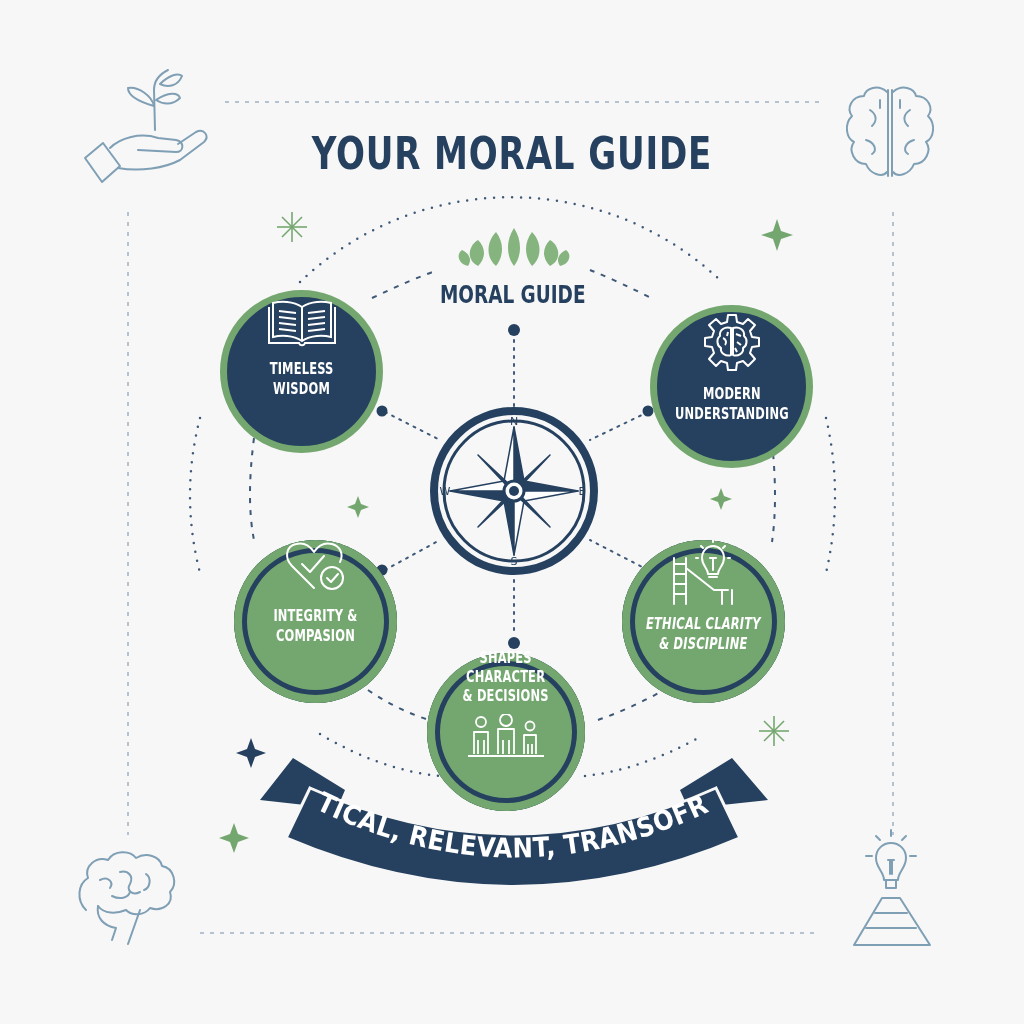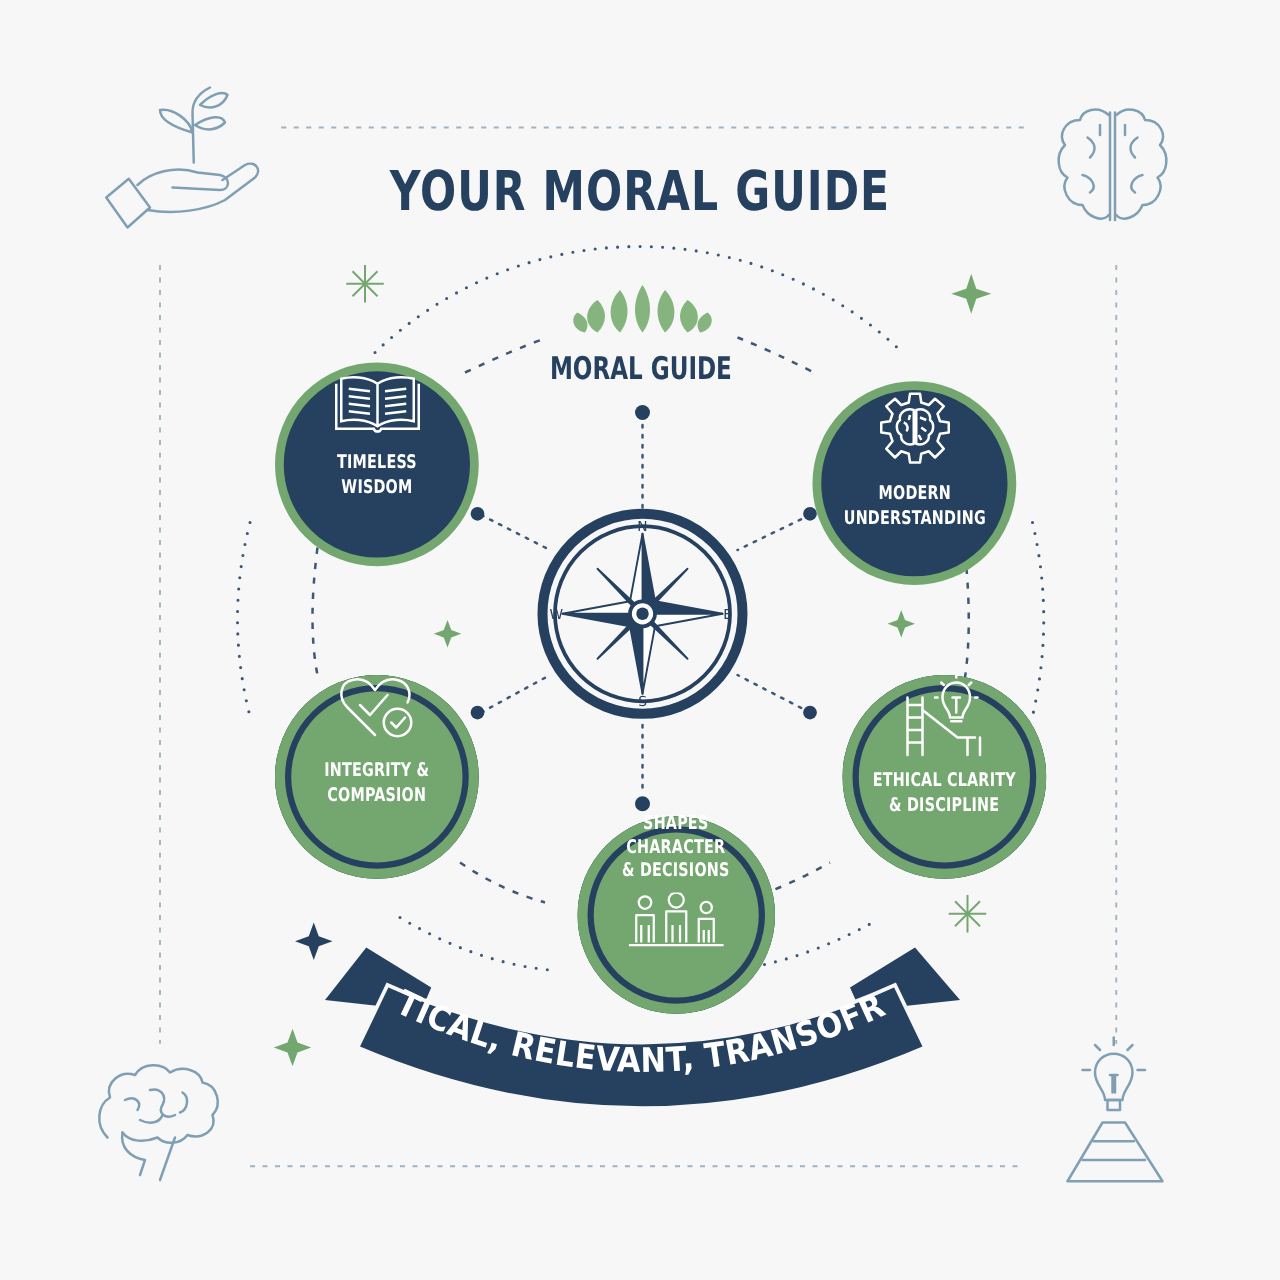--- a/index.html
+++ b/index.html
@@ -195,45 +195,45 @@
   <svg width="62" height="62" viewBox="0 0 62 62" fill="none" stroke="#fff" stroke-width="2" stroke-linejoin="round">
     <path d="M27 3 L35 3 L36 10 L42 12 L47 7 L54 13 L49 19 L51 25 L58 26 L58 34 L51 35 L49 41 L54 47 L47 54 L42 49 L36 51 L35 58 L27 58 L26 51 L20 49 L15 54 L8 47 L13 41 L11 35 L4 34 L4 26 L11 25 L13 19 L8 13 L15 7 L20 12 L26 10 Z"></path>
     <path d="M30 16 C24 14 18 18 19 24 C15 27 16 34 20 36 C19 41 25 45 30 43 Z"></path>
     <path d="M32 16 C38 14 44 18 43 24 C47 27 46 34 42 36 C43 41 37 45 32 43 Z"></path>
     <path d="M22 26 C25 27 26 31 24 33 M27 20 L26 24 M35 22 L40 24 M36 30 L40 33 M34 36 L36 40"></path>
   </svg>
   <div class="node-label" style="margin-top:10px;">MODERN
 UNDERSTANDING</div>
 </div>
 
-<div class="node green" style="left:220px;top:540px;width:163px;height:163px;">
+<div class="node green" style="left:234px;top:540px;width:163px;height:163px;">
   <svg width="64" height="52" viewBox="0 0 64 52" fill="none" stroke="#fff" stroke-width="2" stroke-linejoin="round" stroke-linecap="round">
     <path d="M30 48 L8 26 C0 18 2 6 12 4 C20 2 26 6 30 12 C34 6 40 2 48 4 C56 6 60 14 56 22"></path>
     <path d="M18 24 L26 32 L40 16"></path>
     <circle cx="48" cy="38" r="11"></circle>
     <path d="M43 38 L47 42 L54 34"></path>
   </svg>
   <div class="node-label" style="margin-top:14px;">INTEGRITY &amp;
 COMPASION</div>
 </div>
 
-<div class="node green" style="left:674px;top:540px;width:163px;height:163px;">
+<div class="node green" style="left:622px;top:540px;width:163px;height:163px;font-style:italic;">
   <svg width="72" height="66" viewBox="0 0 72 66" fill="none" stroke="#fff" stroke-width="2" stroke-linejoin="round" stroke-linecap="round">
     <path d="M6 18 L6 64 M18 18 L18 64 M6 24 L18 24 M6 34 L18 34 M6 44 L18 44 M6 54 L18 54"></path>
     <path d="M18 28 L46 50 L60 50 M54 50 L54 64 M64 50 L64 64"></path>
     <path d="M40 34 C40 28 34 26 34 18 C34 11 39 6 45 6 C51 6 56 11 56 18 C56 26 50 28 50 34 Z"></path>
     <path d="M41 37 L49 37"></path>
     <path d="M42 18 L48 18 M45 18 L45 30"></path>
     <path d="M45 0 L45 2 M33 6 L35 8 M57 6 L55 8 M28 18 L30 18 M60 18 L62 18"></path>
   </svg>
   <div class="node-label" style="margin-top:8px;">ETHICAL CLARITY
 &amp; DISCIPLINE</div>
 </div>
 
-<div class="node green" style="left:462px;top:653px;width:158px;height:158px;">
+<div class="node green" style="left:427px;top:653px;width:158px;height:158px;">
   <div class="node-label" style="margin-top:-4px;line-height:19px;">SHAPES
 CHARACTER
 &amp; DECISIONS</div>
   <svg width="76" height="44" viewBox="0 0 76 44" style="margin-top:8px;" fill="none" stroke="#fff" stroke-width="1.8" stroke-linejoin="round">
     <circle cx="13" cy="8" r="5"></circle>
       <path d="M6 40 L6 18 L20 18 L20 40 M10 26 L10 40 M16 26 L16 40"></path>
     <circle cx="38" cy="6" r="6"></circle>
       <path d="M30 40 L30 15 L46 15 L46 40 M35 26 L35 40 M41 26 L41 40"></path>
     <circle cx="62" cy="12" r="4.5"></circle>
       <path d="M56 40 L56 21 L68 21 L68 40 M60 30 L60 40 M64 30 L64 40"></path>

